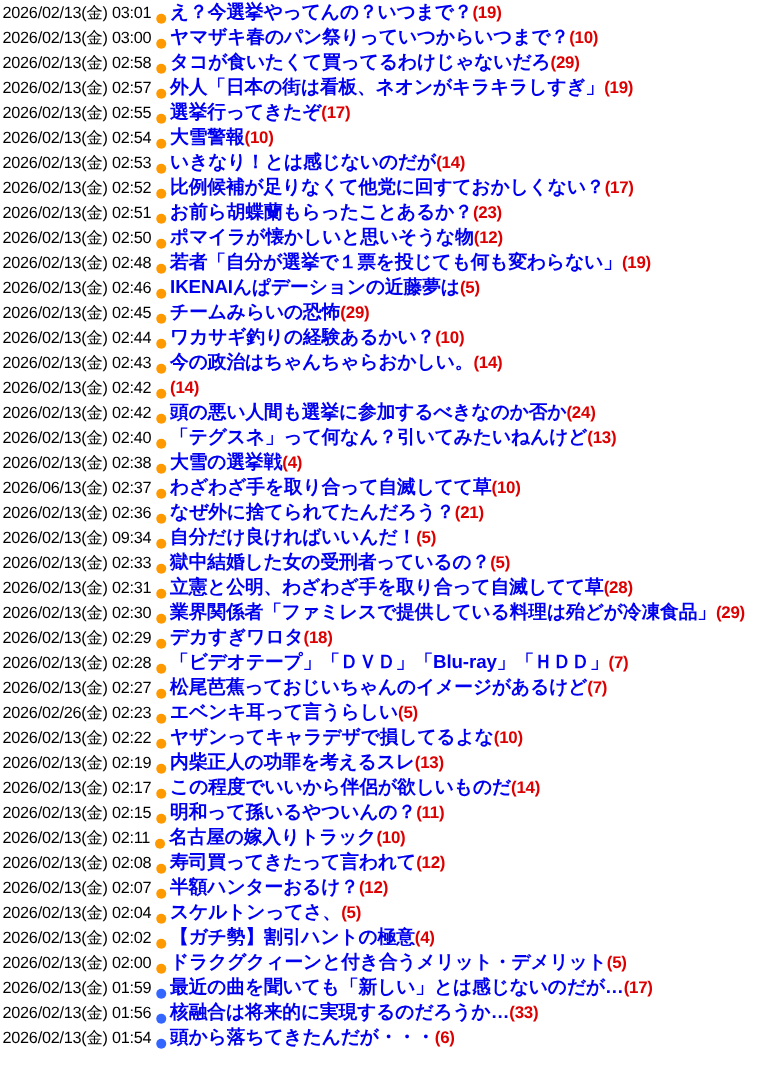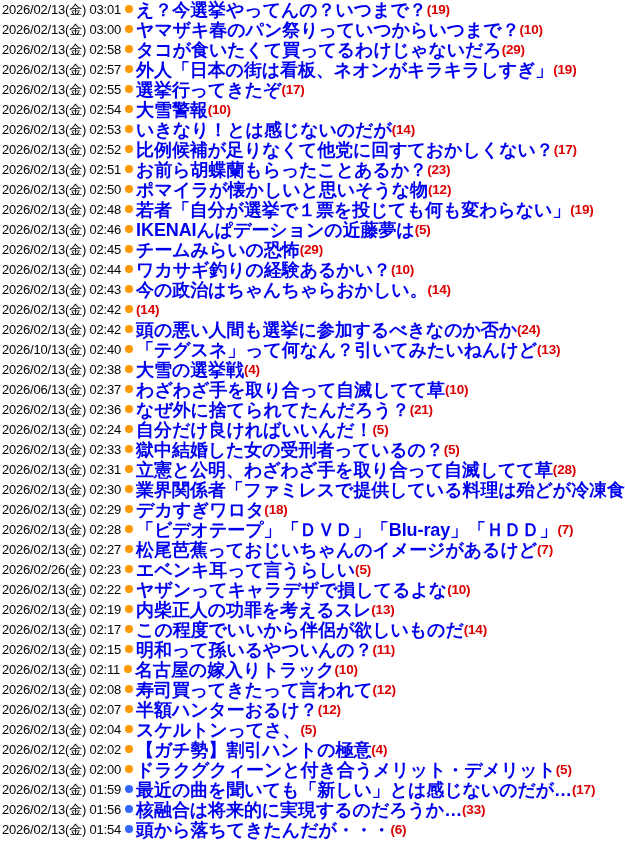--- a/index.html
+++ b/index.html
@@ -12,21 +12,21 @@
     height: 861px;
     overflow: hidden;
     font-family: "Liberation Sans", sans-serif;
   }
   #thread-list {
     display: block;
     padding: 0 0 0 2px;
   }
   .thread-row {
     display: flex;
-    align-items: center;
+    align-items: flex-end;
     white-space: nowrap;
     line-height: 20px;
     height: 20px;
     font-size: 13px;
   }
   .timestamp {
     color: #000000;
     font-family: "Liberation Sans", sans-serif;
     font-size: 13px;
     letter-spacing: -0.2px;
@@ -37,21 +37,21 @@
     height: 8px;
     border-radius: 50%;
     margin: 0 3px 0 4px;
     flex: 0 0 auto;
     position: relative;
     top: -1px;
   }
   .title {
     color: #0000ee;
     font-weight: bold;
-    font-size: 18px;
+    font-size: 15px;
     letter-spacing: -0.1px;
   }
   .count {
     color: #dd0000;
     font-weight: bold;
     font-size: 13.5px;
     letter-spacing: -0.2px;
   }
 </style>
 </head>
@@ -153,21 +153,21 @@
       <span class="bullet" style="background: rgb(255, 153, 0);"></span>
       <span class="count">(14)</span>
     </div>
     <div class="thread-row">
       <span class="timestamp">2026/02/13(金) 02:42</span>
       <span class="bullet" style="background: rgb(255, 153, 0);"></span>
       <span class="title">頭の悪い人間も選挙に参加するべきなのか否か</span>
       <span class="count">(24)</span>
     </div>
     <div class="thread-row">
-      <span class="timestamp">2026/10/13(金) 02:40</span>
+      <span class="timestamp">2026/02/13(金) 02:40</span>
       <span class="bullet" style="background: rgb(255, 153, 0);"></span>
       <span class="title">「テグスネ」って何なん？引いてみたいねんけど</span>
       <span class="count">(13)</span>
     </div>
     <div class="thread-row">
       <span class="timestamp">2026/02/13(金) 02:38</span>
       <span class="bullet" style="background: rgb(255, 153, 0);"></span>
       <span class="title">大雪の選挙戦</span>
       <span class="count">(4)</span>
     </div>
@@ -177,21 +177,21 @@
       <span class="title">わざわざ手を取り合って自滅してて草</span>
       <span class="count">(10)</span>
     </div>
     <div class="thread-row">
       <span class="timestamp">2026/02/13(金) 02:36</span>
       <span class="bullet" style="background: rgb(255, 153, 0);"></span>
       <span class="title">なぜ外に捨てられてたんだろう？</span>
       <span class="count">(21)</span>
     </div>
     <div class="thread-row">
-      <span class="timestamp">2026/02/13(金) 02:24</span>
+      <span class="timestamp">2026/02/13(金) 09:34</span>
       <span class="bullet" style="background: rgb(255, 153, 0);"></span>
       <span class="title">自分だけ良ければいいんだ！</span>
       <span class="count">(5)</span>
     </div>
     <div class="thread-row">
       <span class="timestamp">2026/02/13(金) 02:33</span>
       <span class="bullet" style="background: rgb(255, 153, 0);"></span>
       <span class="title">獄中結婚した女の受刑者っているの？</span>
       <span class="count">(5)</span>
     </div>
@@ -273,21 +273,21 @@
       <span class="title">半額ハンターおるけ？</span>
       <span class="count">(12)</span>
     </div>
     <div class="thread-row">
       <span class="timestamp">2026/02/13(金) 02:04</span>
       <span class="bullet" style="background: rgb(255, 153, 0);"></span>
       <span class="title">スケルトンってさ、</span>
       <span class="count">(5)</span>
     </div>
     <div class="thread-row">
-      <span class="timestamp">2026/02/12(金) 02:02</span>
+      <span class="timestamp">2026/02/13(金) 02:02</span>
       <span class="bullet" style="background: rgb(255, 153, 0);"></span>
       <span class="title">【ガチ勢】割引ハントの極意</span>
       <span class="count">(4)</span>
     </div>
     <div class="thread-row">
       <span class="timestamp">2026/02/13(金) 02:00</span>
       <span class="bullet" style="background: rgb(255, 153, 0);"></span>
       <span class="title">ドラクグクィーンと付き合うメリット・デメリット</span>
       <span class="count">(5)</span>
     </div>

